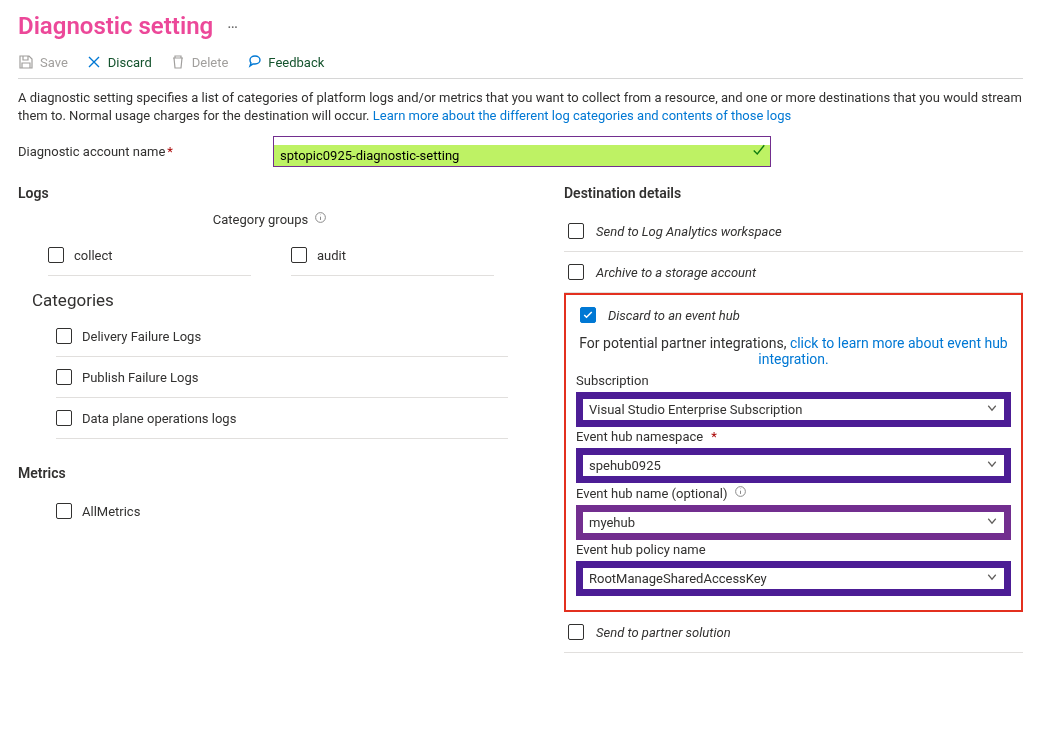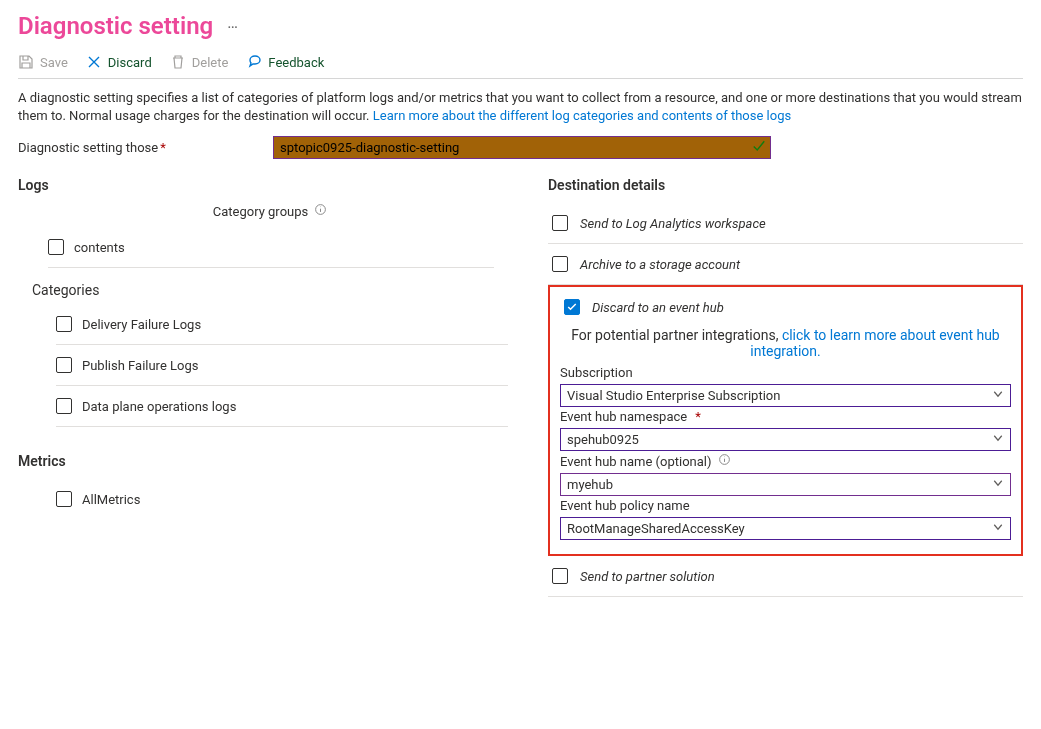--- a/index.html
+++ b/index.html
@@ -38,31 +38,31 @@
 
   .name-row { display: flex; align-items: center; margin-bottom: 18px; }
   .name-label { width: 255px; font-size: 13px; }
   .req { color: #a80000; margin-left: 2px; }
   .name-input-wrap {
     position: relative; flex: 0 0 498px;
     border: 1px solid #722e8f;
   }
   .name-input {
     width: 100%; border: none; outline: none;
-    font: inherit; padding: 3px 28px 3px 6px; background: #a16207;
+    font: inherit; padding: 3px 28px 3px 6px; background: #bef264; margin-top: 8px;
   }
   .valid-mark { position: absolute; right: 4px; top: 50%; transform: translateY(-50%); color: #107c10; }
 
-  .cols { display: flex; gap: 40px; }
+  .cols { display: flex; gap: 56px; }
   .col-l { flex: 0 0 490px; }
   .col-r { flex: 1 1 auto; }
 
   .sec-h { font-size: 14px; font-weight: 600; margin: 0 0 10px 0; }
   .sub-h { font-size: 13px; font-weight: 400; margin: 0 0 8px 14px; display: flex; align-items: center; gap: 6px; justify-content: center; }
-  .sub-h2 { font-size: 14px; font-weight: 400; margin: 14px 0 6px 0; }
+  .sub-h2 { font-size: 17px; font-weight: 400; margin: 14px 0 6px 0; }
 
   .two-col { display: flex; gap: 40px; margin: 0 14px 0 30px; }
 
   .chk-row {
     display: flex; align-items: center; gap: 10px;
     padding: 12px 0;
     border-bottom: 1px solid #e1dfdd;
   }
   .chk-row.noborder { border-bottom: none; }
   .chk-list { margin: 0 0 8px 38px; }
@@ -77,21 +77,21 @@
   .chk.checked svg { stroke: #fff; stroke-width: 2; fill: none; }
 
   .dest-row { display: flex; align-items: center; gap: 12px; padding: 12px 4px; border-bottom: 1px solid #e1dfdd; font-style: italic; }
   .dest-row.nb { border-bottom: none; }
 
   .hl-box { border: 2px solid #e3301f; padding: 8px 10px 14px 10px; }
   .field-block { margin-top: 2px; }
   .field-label { font-size: 13px; display: flex; align-items: center; gap: 6px; margin-bottom: 4px; }
   .select {
     width: 100%;
-    border: 1px solid #4c1d95;
+    border: 7px solid #4c1d95;
     display: flex; align-items: center; justify-content: space-between;
     padding: 3px 6px; font: inherit; background: #fff; cursor: pointer;
   }
   .select.purple { border-color: #722e8f; }
   .chev { display:inline-block; }
   .chev svg { width: 12px; height: 12px; stroke: #605e5c; stroke-width: 1.6; fill: none; }
 
   .info-icon svg { width: 13px; height: 13px; stroke: #888; fill: none; stroke-width: 1.2; }
 
   .note { font-size: 14px; margin: 0 0 6px 0; text-align: center; }
@@ -140,21 +140,21 @@
       <span>Feedback</span>
     </button>
   </div>
 
   <p class="desc">
     <span>A diagnostic setting specifies a list of categories of platform logs and/or metrics that you want to collect from a resource, and one or more destinations that you would stream them to. Normal usage charges for the destination will occur. </span><a class="link">Learn more about the different log categories and contents of those logs</a>
   </p>
 
   <div class="name-row">
     <div class="name-label">
-      <span>Diagnostic setting those</span><span class="req">*</span>
+      <span>Diagnostic account name</span><span class="req">*</span>
     </div>
     <div class="name-input-wrap">
       <input class="name-input" value="sptopic0925-diagnostic-setting" style="">
       <span class="valid-mark">
         <svg width="14" height="14" viewBox="0 0 16 16">
             <path d="M2 8l4 4 8-10" stroke="#107c10" stroke-width="1.6" fill="none"></path>
           </svg>
       </span>
     </div>
   </div>
@@ -170,21 +170,25 @@
           <svg viewBox="0 0 16 16">
               <circle cx="8" cy="8" r="6"></circle>
               <path d="M8 7v4 M8 4.5v.5"></path>
             </svg>
         </span>
       </div>
 
       <div class="two-col">
         <div class="chk-row" style="flex:1; padding-left:0;">
           <span class="chk"></span>
-          <span>contents</span>
+          <span>collect</span>
+        </div>
+        <div class="chk-row" style="flex:1; padding-left:0;">
+          <span class="chk"></span>
+          <span>audit</span>
         </div>
       </div>
 
       <div class="sub-h2" style="margin-left:14px;">Categories</div>
       <div class="chk-list">
         <div class="chk-row">
           <span class="chk"></span>
           <span>Delivery Failure Logs</span>
         </div>
         <div class="chk-row">

